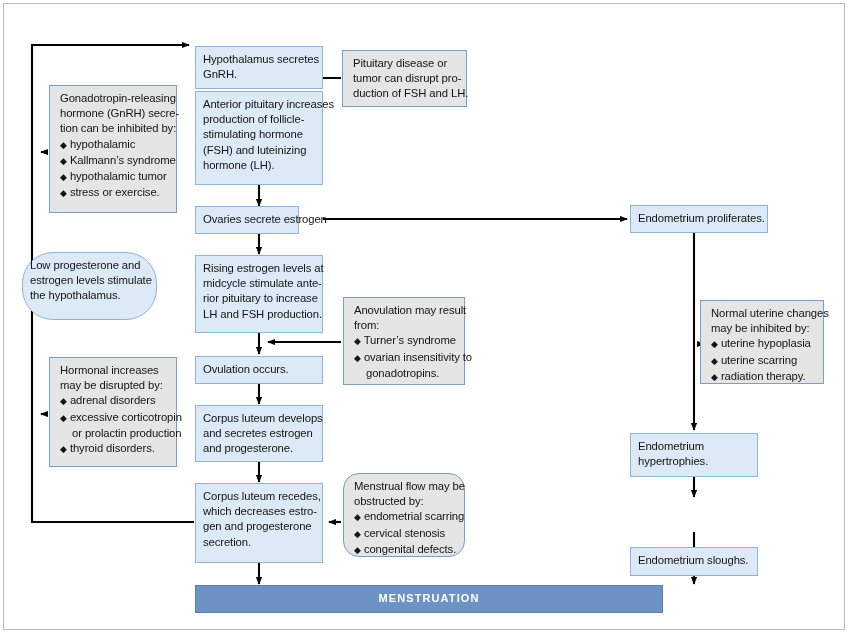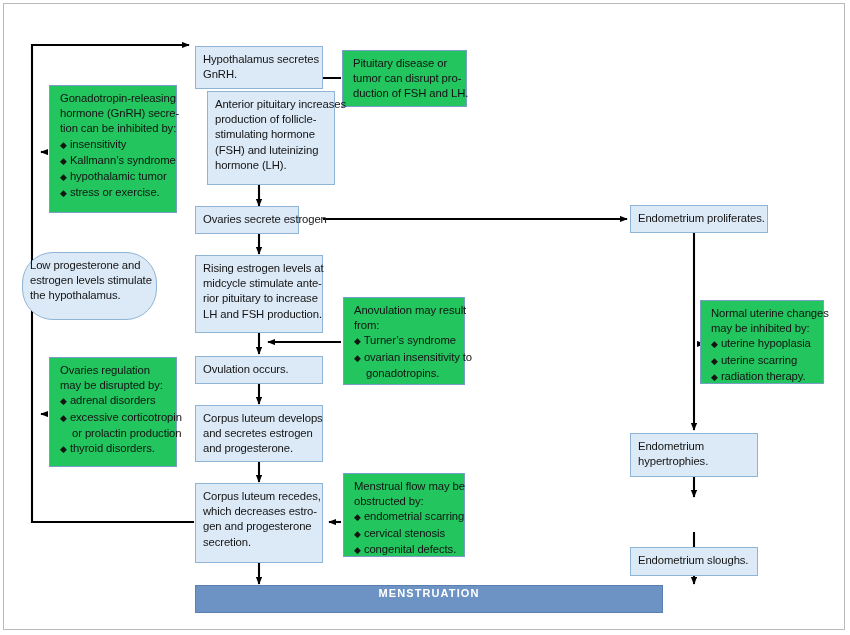--- a/index.html
+++ b/index.html
@@ -40,32 +40,33 @@
     line-height: 15.2px;
     color: #141414;
     padding: 5px 6px 5px 7px;
     letter-spacing: -0.1px;
   }
   .box.light {
     background: #dce9f6;
     border-color: #8fb4d6;
   }
   .box.dark {
-    background: #22c55e;
+    background: #e5e5e5;
     border-color: #7b9ec6;
     padding-left: 10px;
   }
   .box.banner {
     background: #6d93c4;
     border-color: #5a80b2;
     color: #ffffff;
     font-weight: bold;
     font-size: 11px;
     letter-spacing: 1.1px;
     display: flex;
+    align-items: center;
     justify-content: center;
     padding: 0;
   }
   .box .ln { display: block; white-space: pre; }
   .box .bullet {
     display: block;
     white-space: pre;
     padding-left: 12px;
     text-indent: -12px;
   }
@@ -127,27 +128,27 @@
   <div class="box dark" style="left:342px; top:50px; width:125px; height:57px;">
     <span class="ln">Pituitary disease or</span>
     <span class="ln">tumor can disrupt pro-</span>
     <span class="ln">duction of FSH and LH.</span>
   </div>
 
   <div class="box dark" style="left:49px; top:85px; width:128px; height:128px;">
     <span class="ln">Gonadotropin-releasing</span>
     <span class="ln">hormone (GnRH) secre-</span>
     <span class="ln">tion can be inhibited by:</span>
-    <span class="bullet"><span class="d">◆</span> <span>insensitivity</span></span>
+    <span class="bullet"><span class="d">◆</span> <span>hypothalamic</span></span>
     <span class="bullet"><span class="d">◆</span> <span>Kallmann’s syndrome</span></span>
     <span class="bullet"><span class="d">◆</span> <span>hypothalamic tumor</span></span>
     <span class="bullet"><span class="d">◆</span> <span>stress or exercise.</span></span>
   </div>
 
-  <div class="box light" style="left:195px; top:91px; width:128px; height:94px;margin-left:12px;">
+  <div class="box light" style="left:195px; top:91px; width:128px; height:94px;">
     <span class="ln">Anterior pituitary increases</span>
     <span class="ln">production of follicle-</span>
     <span class="ln">stimulating hormone</span>
     <span class="ln">(FSH) and luteinizing</span>
     <span class="ln">hormone (LH).</span>
   </div>
 
   <div class="box light" style="left:195px; top:206px; width:104px; height:28px;">
     <span class="ln">Ovaries secrete estrogen</span>
   </div>
@@ -183,21 +184,21 @@
     <span class="bullet"><span class="d">◆</span> <span>uterine hypoplasia</span></span>
     <span class="bullet"><span class="d">◆</span> <span>uterine scarring</span></span>
     <span class="bullet"><span class="d">◆</span> <span>radiation therapy.</span></span>
   </div>
 
   <div class="box light" style="left:195px; top:356px; width:128px; height:28px;">
     <span class="ln">Ovulation occurs.</span>
   </div>
 
   <div class="box dark" style="left:49px; top:357px; width:128px; height:110px;">
-    <span class="ln">Ovaries regulation</span>
+    <span class="ln">Hormonal increases</span>
     <span class="ln">may be disrupted by:</span>
     <span class="bullet"><span class="d">◆</span> <span>adrenal disorders</span></span>
     <span class="bullet"><span class="d">◆</span> <span>excessive corticotropin</span></span>
     <span class="cont">or prolactin production</span>
     <span class="bullet"><span class="d">◆</span> <span>thyroid disorders.</span></span>
   </div>
 
   <div class="box light" style="left:195px; top:405px; width:128px; height:57px;">
     <span class="ln">Corpus luteum develops</span>
     <span class="ln">and secretes estrogen</span>
@@ -209,21 +210,21 @@
     <span class="ln">which decreases estro-</span>
     <span class="ln">gen and progesterone</span>
     <span class="ln">secretion.</span>
   </div>
 
   <div class="box light" style="left:630px; top:433px; width:128px; height:44px;">
     <span class="ln">Endometrium</span>
     <span class="ln">hypertrophies.</span>
   </div>
 
-  <div class="box dark" style="left:343px; top:473px; width:122px; height:84px;">
+  <div class="box dark" style="left:343px; top:473px; width:122px; height:84px;border-radius:16px;">
     <span class="ln">Menstrual flow may be</span>
     <span class="ln">obstructed by:</span>
     <span class="bullet"><span class="d">◆</span> <span>endometrial scarring</span></span>
     <span class="bullet"><span class="d">◆</span> <span>cervical stenosis</span></span>
     <span class="bullet"><span class="d">◆</span> <span>congenital defects.</span></span>
   </div>
 
   <div class="box light" style="left:630px; top:499px; width:128px; height:29px;margin-top:48px;">
     <span class="ln">Endometrium sloughs.</span>
   </div>

